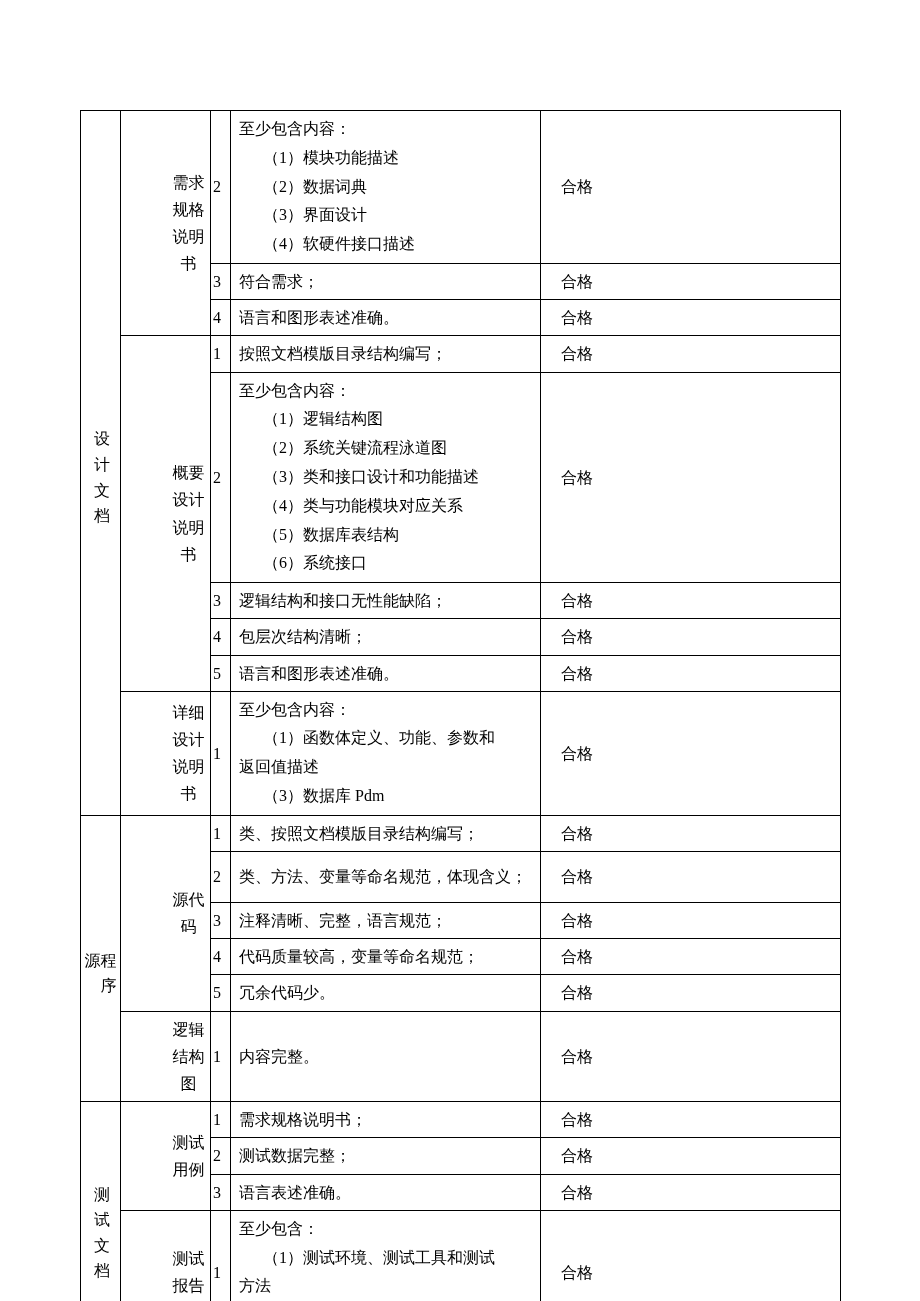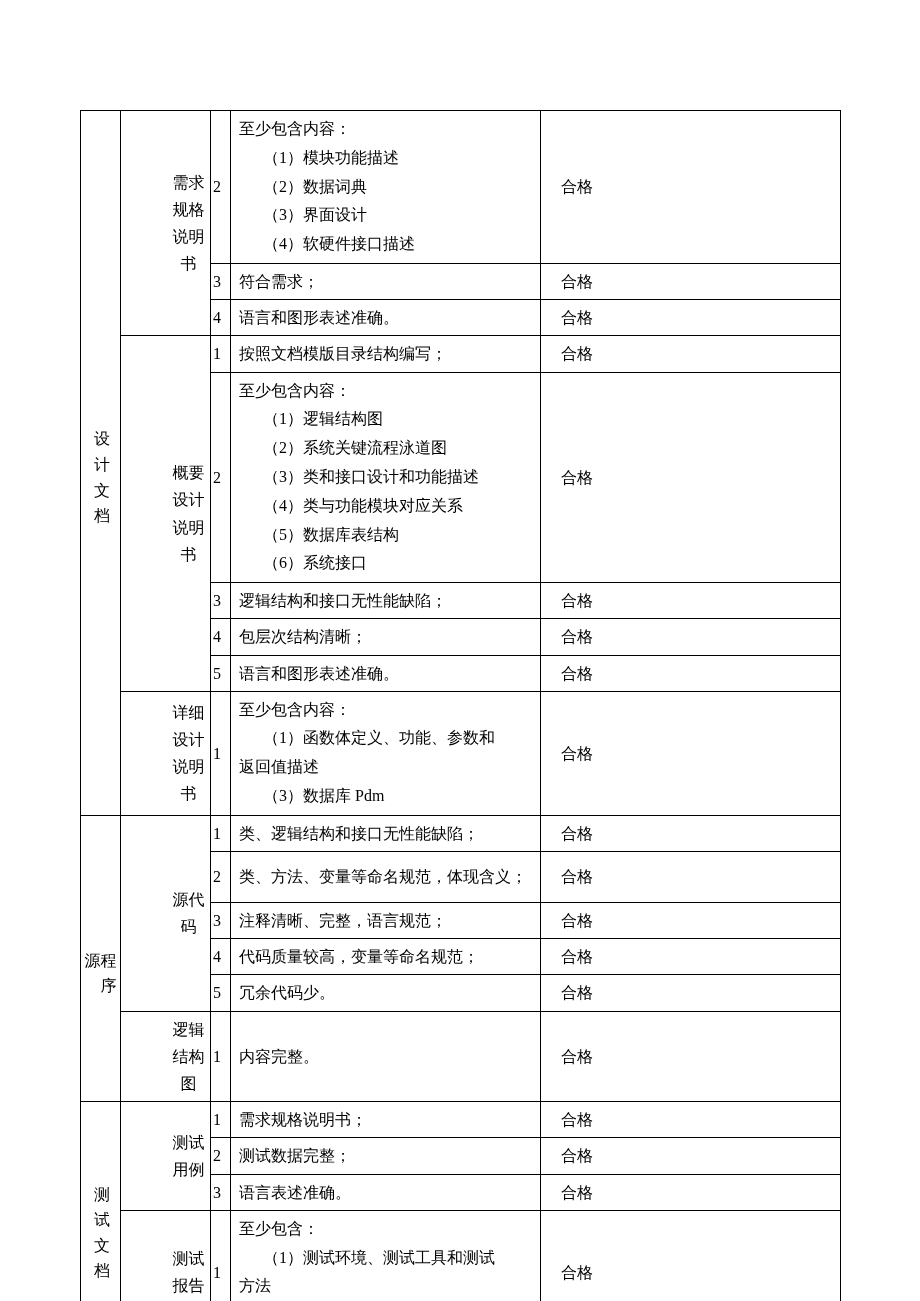--- a/index.html
+++ b/index.html
@@ -161,21 +161,21 @@
       </td>
       <td class="col-status">合格</td>
     </tr>
 
     <tr>
       <td class="col-cat" rowspan="6">
         <span class="vlabel" style="width:auto;line-height:1.6">源程<br>序</span>
       </td>
       <td class="col-doc" rowspan="5">源代码</td>
       <td class="col-num">1</td>
-      <td class="col-desc">类、逻辑结构和接口无性能缺陷；</td>
+      <td class="col-desc">类、按照文档模版目录结构编写；</td>
       <td class="col-status">合格</td>
     </tr>
     <tr>
       <td class="col-num" style="height:42px">2</td>
       <td class="col-desc">类、方法、变量等命名规范，体现含义；</td>
       <td class="col-status">合格</td>
     </tr>
     <tr>
       <td class="col-num">3</td>
       <td class="col-desc">注释清晰、完整，语言规范；</td>

